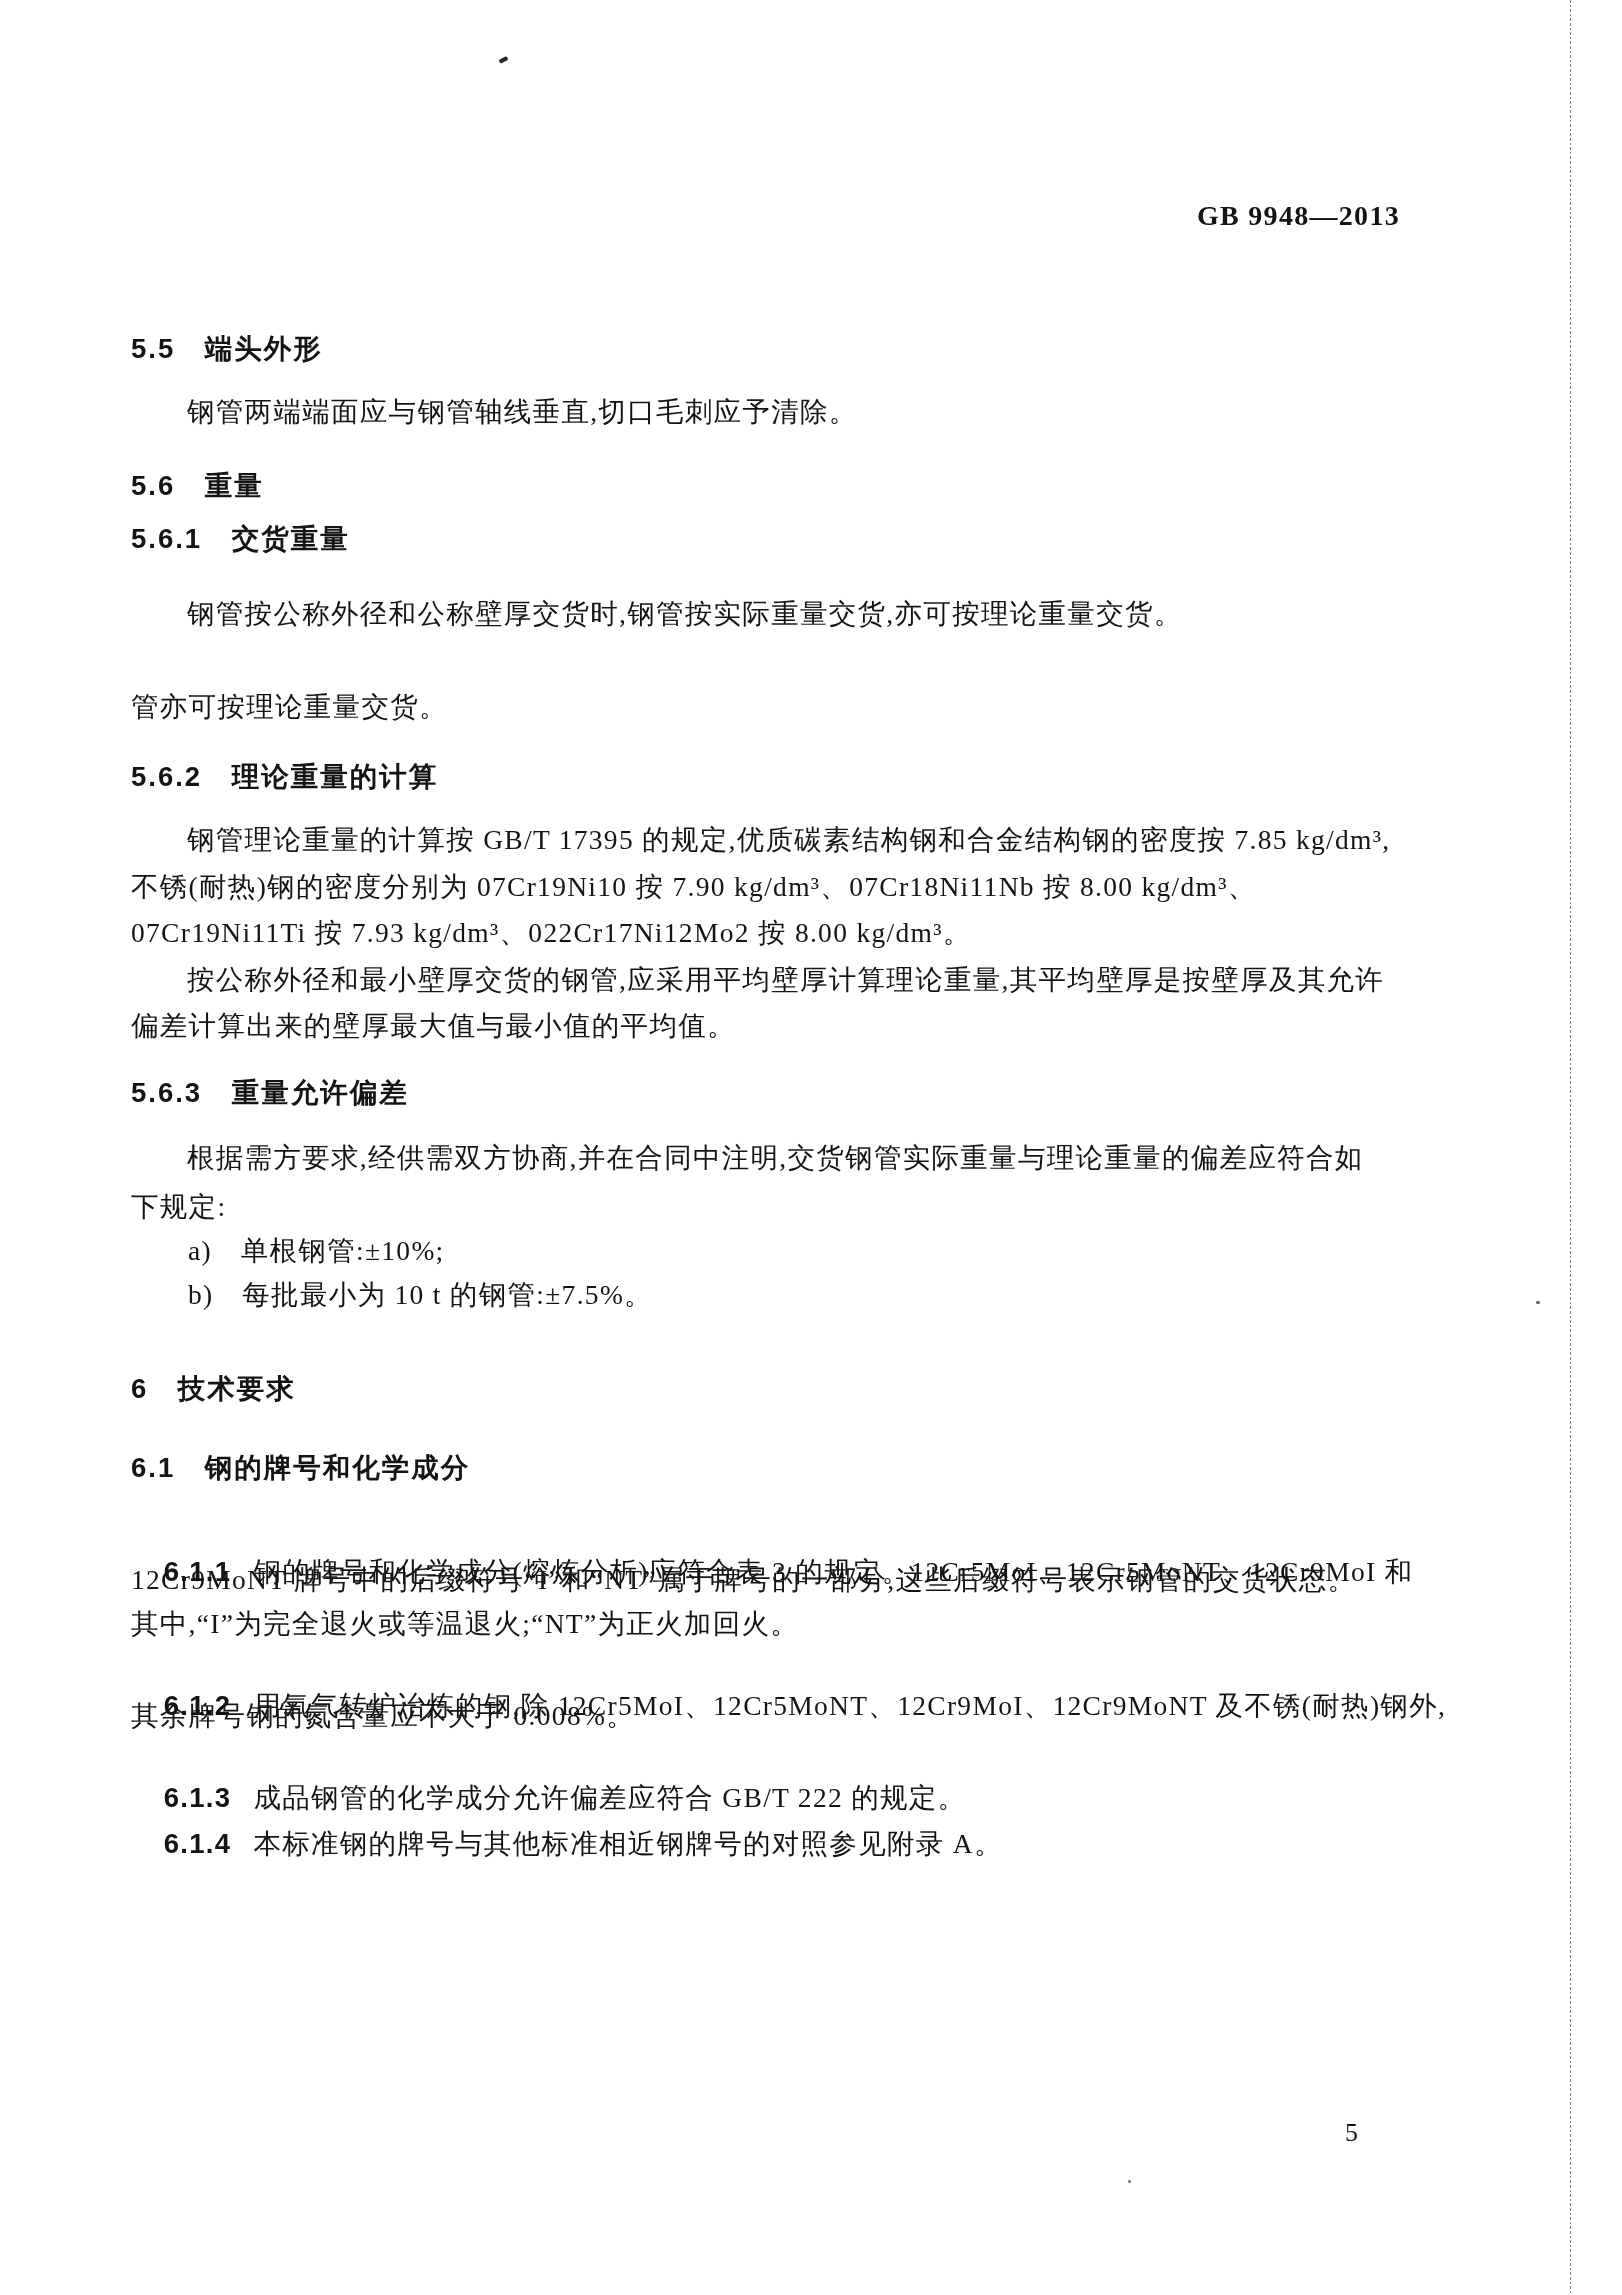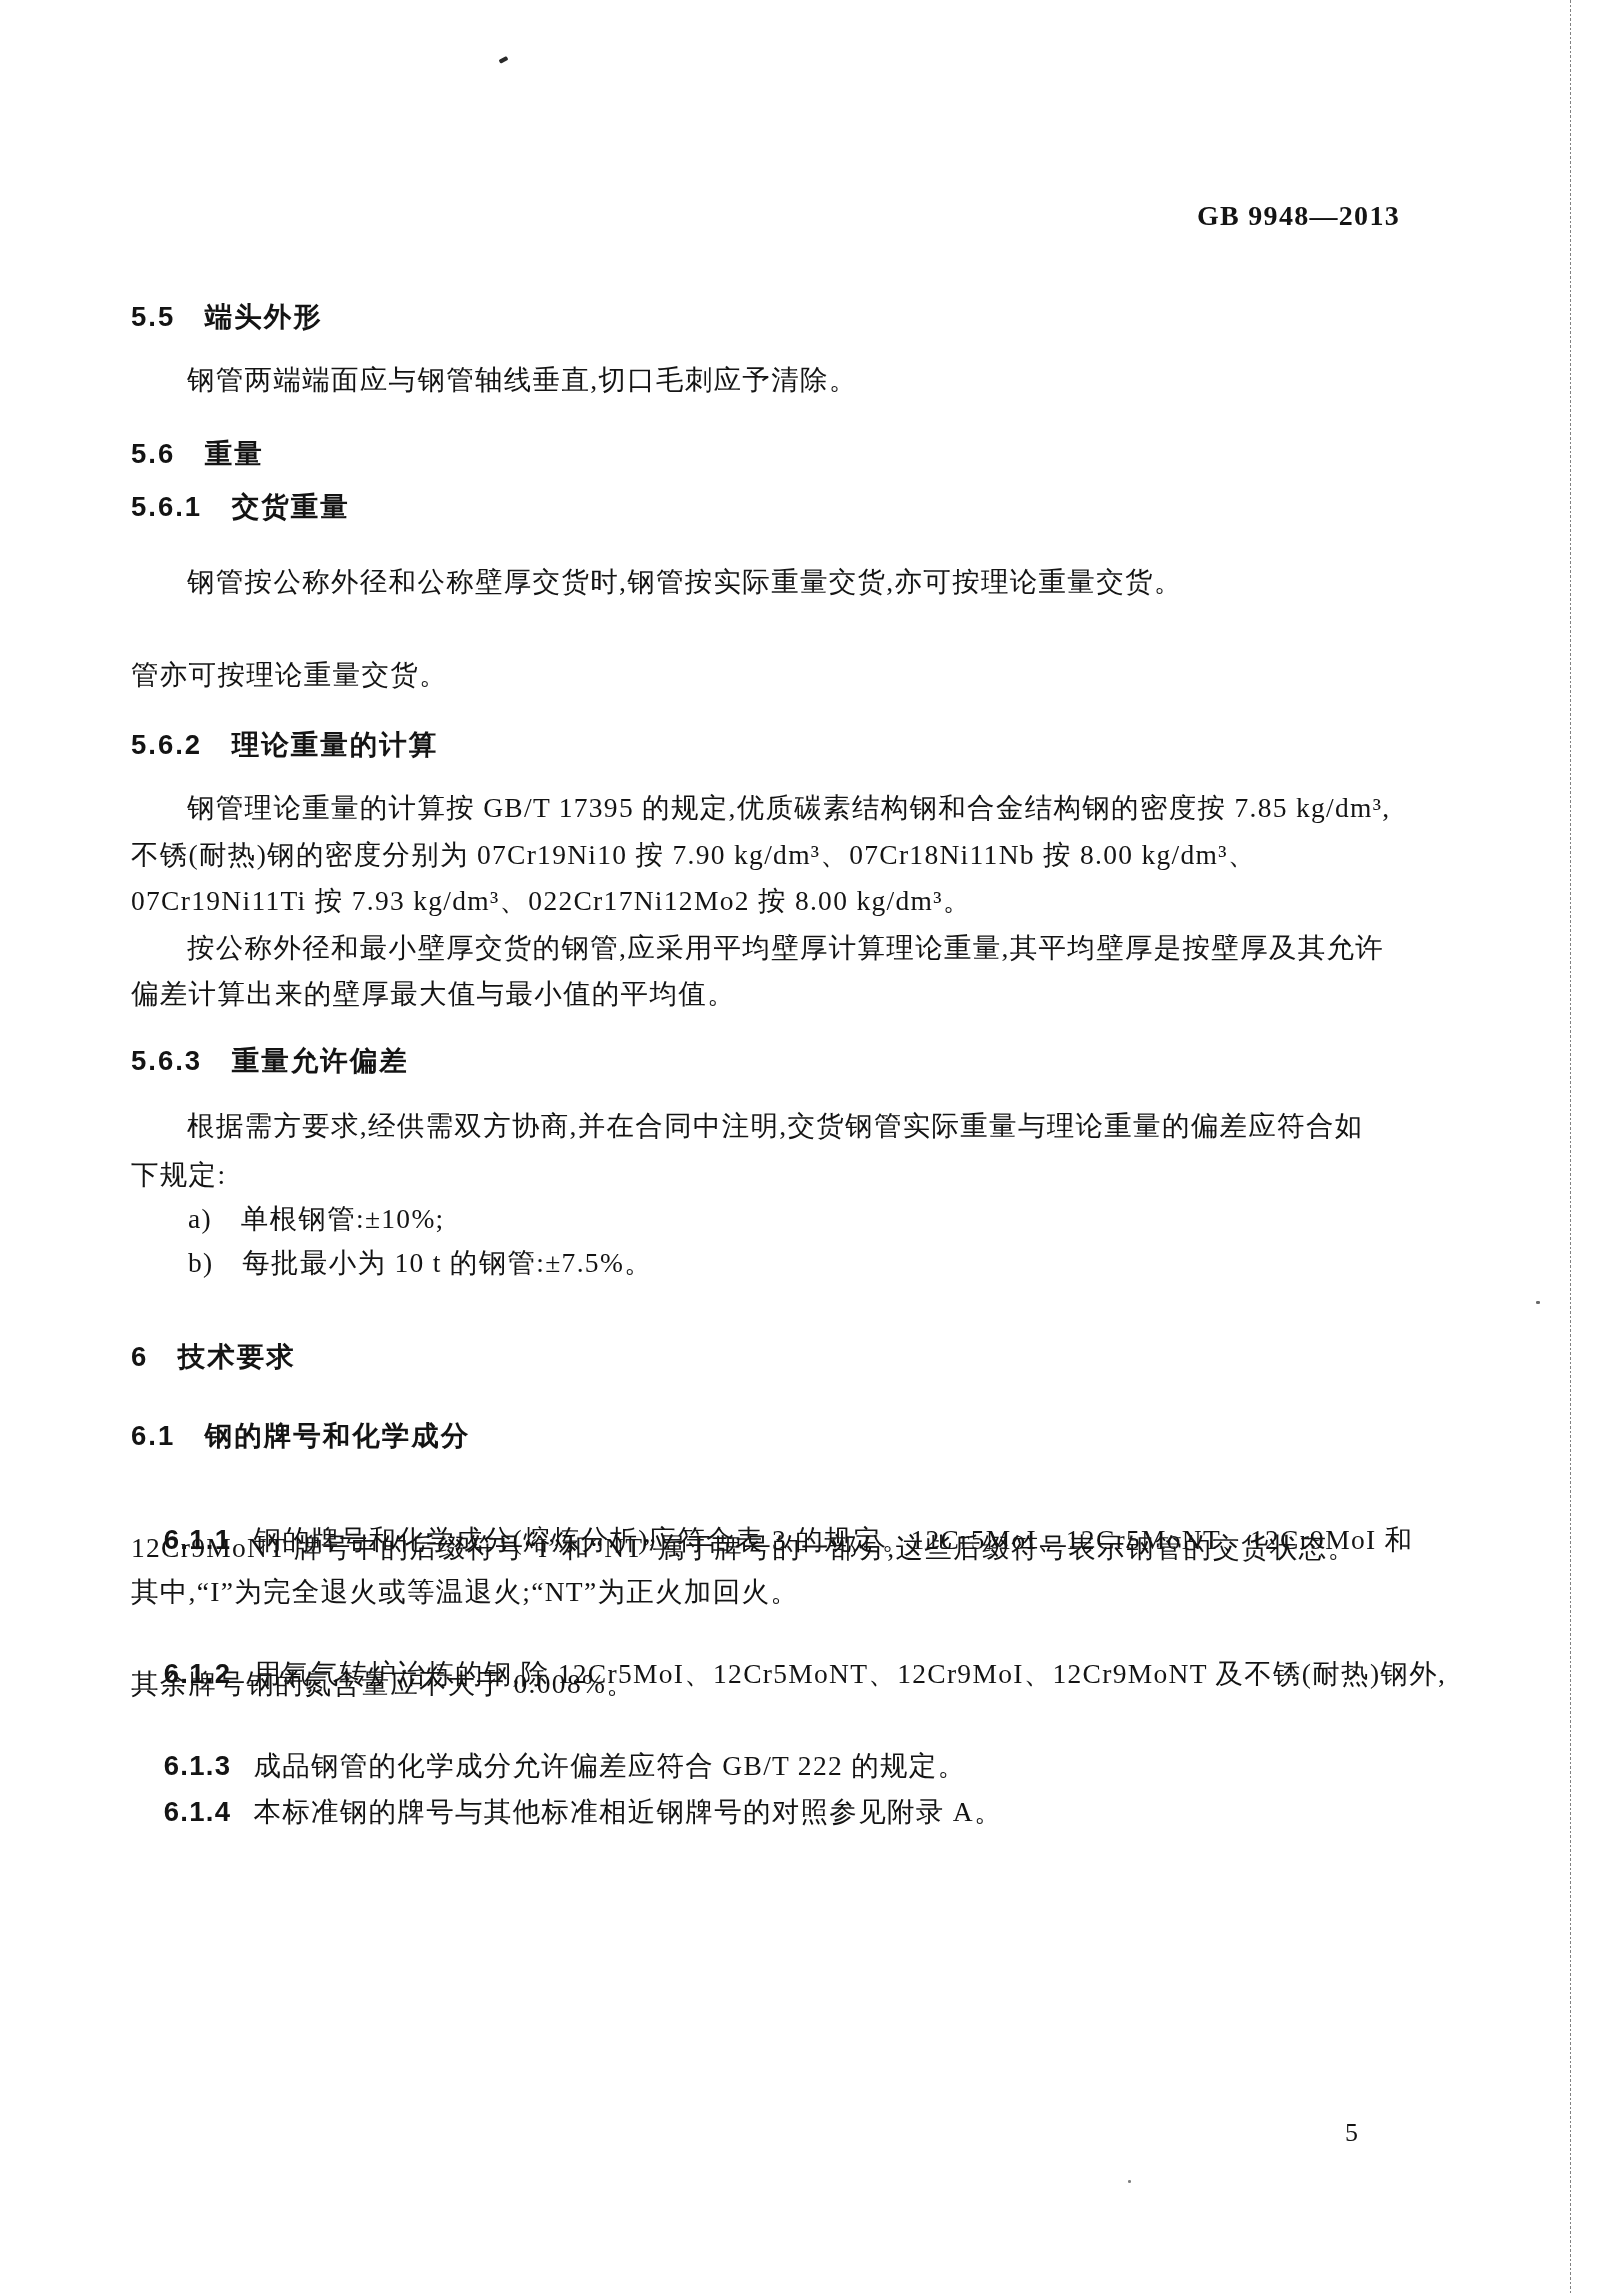--- a/index.html
+++ b/index.html
@@ -14,20 +14,21 @@
   .page { position: absolute; inset: 0; }
 
   .line {
     position: absolute;
     left: 131px;
     font-size: 27.5px;
     line-height: 37px;
     letter-spacing: 1.3px;
     white-space: pre;
     font-family: "Liberation Serif", "DejaVu Serif", serif;
+    margin-top: 32px;
   }
   .indent { left: 187px; }
   .list   { left: 188px; }
 
   .h1, .h2, .h3 {
     font-weight: bold;
     font-family: "Liberation Sans", "DejaVu Sans", sans-serif;
     letter-spacing: 2px;
   }
 

